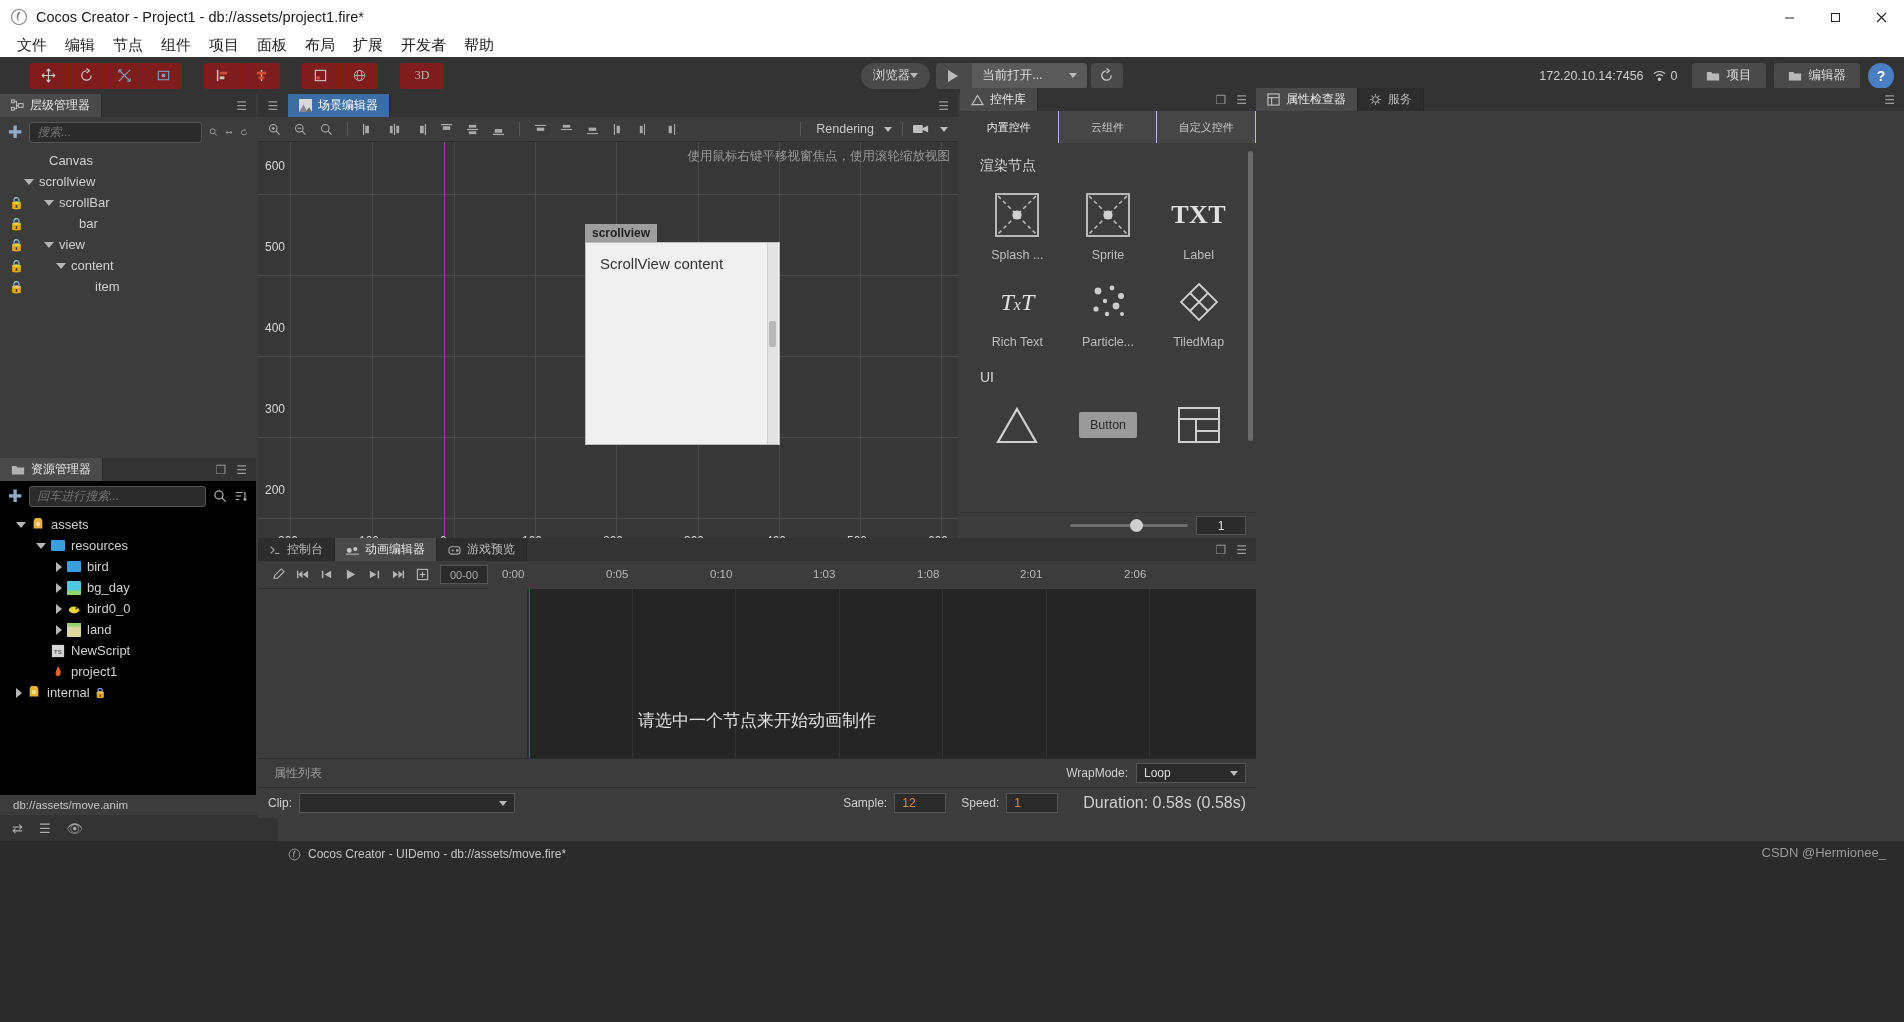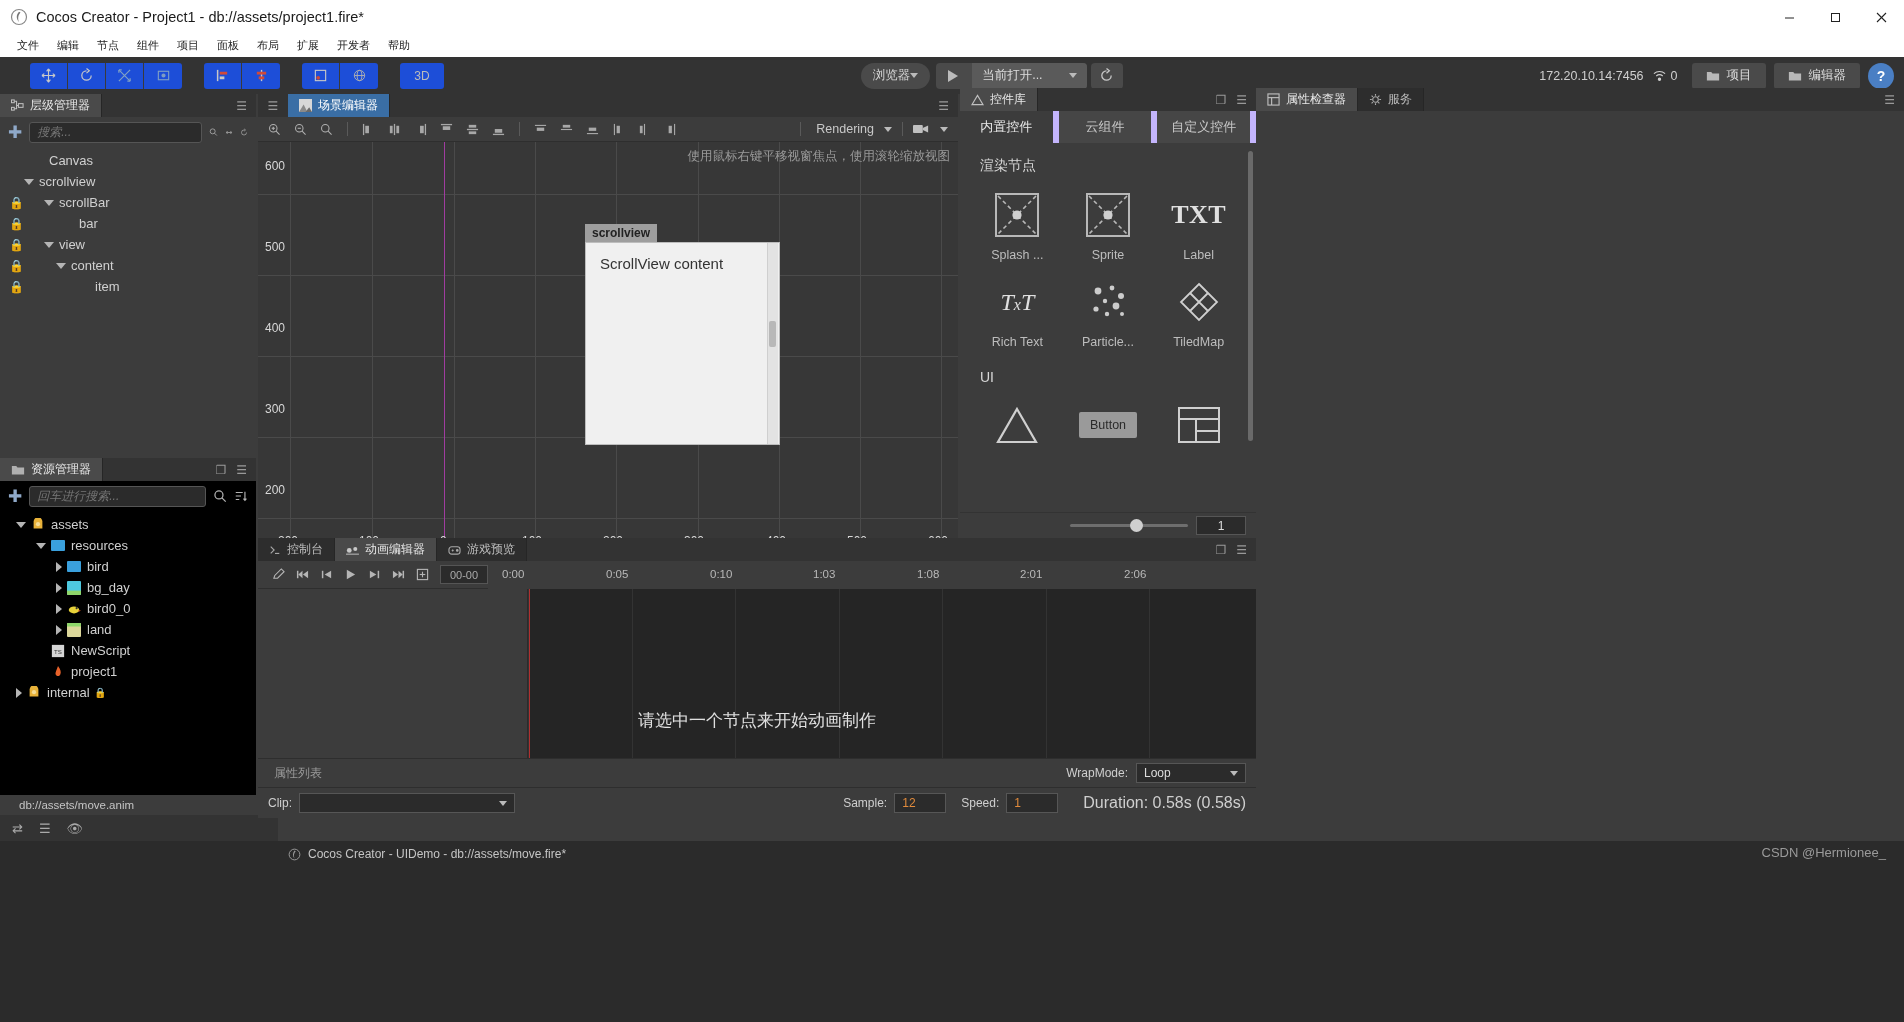--- a/index.html
+++ b/index.html
@@ -20,28 +20,28 @@
   .title-text { font-size: 14.5px; color: #1a1a1a; white-space: nowrap; }
   .win-btns { margin-left: auto; display: flex; height: 34px; }
   .win-btn { width: 46px; height: 34px; display: flex; align-items: center; justify-content: center; }
   .win-btn svg { stroke: #222; }
 
   
   .menubar {
     position: absolute; left: 0; top: 34px; width: 1904px; height: 23px;
     background: #ffffff; display: flex; align-items: center; padding-left: 8px;
   }
-  .menu-item { font-size: 11px; color: #222; padding: 2px 9px; cursor: default; white-space: nowrap; }
+  .menu-item { font-size: 15px; color: #222; padding: 2px 9px; cursor: default; white-space: nowrap; }
 
   
   .toolbar {
     position: absolute; left: 0; top: 57px; width: 1904px; height: 37px;
     background: #333333; display: flex; align-items: center;
   }
-  .tgrp { display: flex; background: #1d4ed8; border-radius: 3px; overflow: hidden; height: 26px; margin-left: 8px; }
+  .tgrp { display: flex; background: #7f1d1d; border-radius: 3px; overflow: hidden; height: 26px; margin-left: 8px; font-family: Liberation Serif, serif; }
   .tbtn {
     width: 38px; height: 26px; display: flex; align-items: center; justify-content: center;
     border-right: 1px solid #3a3a3a;
   }
   .tbtn:last-child { border-right: none; }
   .tbtn.wide { width: 44px; font-size: 12px; color: #bbb; }
   .tb-spacer { flex: 1; }
   .pill {
     height: 26px; background: #4a4a4a; border-radius: 13px; display: flex;
     align-items: center; padding: 0 12px; color: #d8d8d8; font-size: 12.5px;
@@ -102,21 +102,21 @@
   .arrow.none { width: 10px; margin-right: 5px; }
 
   
   .assets-panel {
     position: absolute; left: 0; top: 458px; width: 256px; height: 337px;
     background: #000000; display: flex; flex-direction: column;
   }
   .folder-ico { width: 14px; height: 11px; background: #3aa0dd; border-radius: 1px; margin-right: 6px; flex: none; }
   .file-ico { width: 14px; height: 14px; margin-right: 6px; flex: none; border-radius: 1px; }
   .assets-status {
-    position: absolute; left: 12px; top: 795px; width: 256px; height: 20px;
+    position: absolute; left: 6px; top: 795px; width: 256px; height: 20px;
     background: #3c3c3c; color: #c5c5c5; font-size: 11.5px; display: flex;
     align-items: center; padding-left: 7px;
   }
   .left-bottom-bar {
     position: absolute; left: 0; top: 815px; width: 278px; height: 26px;
     background: #333333; display: flex; align-items: center; gap: 16px; padding-left: 12px;
   }
   .lb-ico { color: #aaa; font-size: 13px; }
 
   
@@ -151,21 +151,21 @@
   .sw-bar-track { position: absolute; right: 1px; top: 0; bottom: 0; width: 11px; background: #e3e3e3; border-left: 1px solid #cfcfcf; }
 
   
   .widget-panel {
     position: absolute; left: 960px; top: 88px; width: 296px; height: 450px;
     background: #3c3c3c; display: flex; flex-direction: column;
   }
   .wtabs { display: flex; height: 32px; background: #333; }
   .wtab {
     flex: 1; display: flex; align-items: center; justify-content: center;
-    font-size: 13px; color: #c8c8c8; background: #464646; border-right: 6px solid #c4b5fd;
+    font-size: 11px; color: #c8c8c8; background: #464646; border-right: 1px solid #c4b5fd;
   }
   .wtab.active { background: #3c3c3c; color: #e8e8e8; }
   .wbody { flex: 1; overflow: hidden; position: relative; padding: 0 14px; }
   .wsec-title { color: #d8d8d8; font-size: 14px; margin: 14px 0 10px 6px; }
   .wgrid { display: grid; grid-template-columns: repeat(3, 1fr); gap: 4px; }
   .wcell { display: flex; flex-direction: column; align-items: center; padding: 6px 0; }
   .wicon { width: 48px; height: 48px; display: flex; align-items: center; justify-content: center; margin-bottom: 9px; }
   .wlabel { color: #bdbdbd; font-size: 12.5px; text-align: center; white-space: nowrap; }
   .wscrollbar { position: absolute; right: 3px; top: 8px; width: 5px; height: 290px; background: #6a6a6a; border-radius: 3px; }
   .zoom-row {

